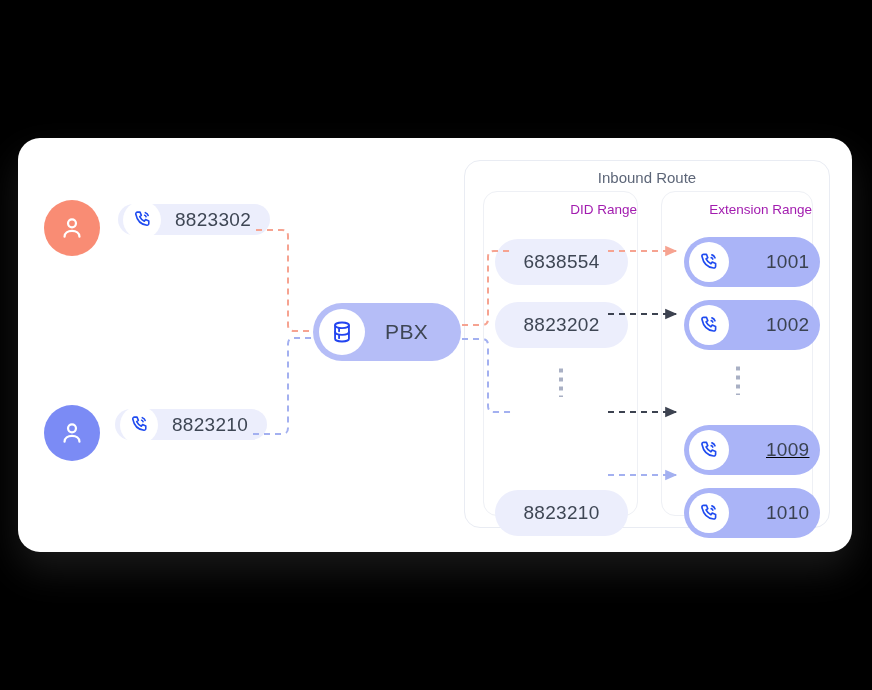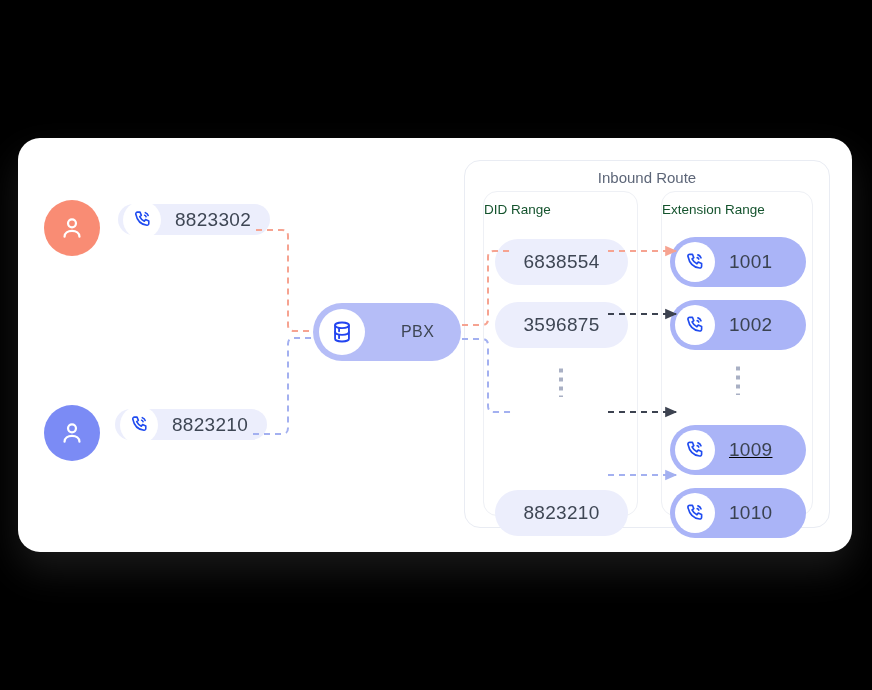--- a/index.html
+++ b/index.html
@@ -92,22 +92,22 @@
     width: 46px;
     height: 46px;
     border-radius: 50%;
     background: #ffffff;
     display: flex;
     align-items: center;
     justify-content: center;
     flex: 0 0 auto;
   }
   .pbx .label {
-    margin-left: 36px;
-    font-size: 16px;
+    margin-left: 20px;
+    font-size: 21px;
     color: #3e4654;
     letter-spacing: 0.4px;
   }
 
   
   .route-panel {
     position: absolute;
     left: 464px;
     top: 160px;
     width: 366px;
@@ -136,23 +136,23 @@
     background: #ffffff;
     height: 325px;
   }
   .sub-panel.did { left: 18px; width: 155px; }
   .sub-panel.ext { left: 196px; width: 152px; }
   .sub-title {
     position: absolute;
     top: 10px;
     left: 0;
     width: 100%;
-    text-align: left;
+    text-align: right;
     font-size: 13.5px;
-    color: #14532d;
+    color: #a21caf;
   }
 
   
   .did-pill {
     position: absolute;
     left: 11px;
     width: 133px;
     height: 46px;
     background: #eceefc;
     border-radius: 23px;
@@ -160,29 +160,30 @@
     align-items: center;
     justify-content: center;
     font-size: 19px;
     color: #3e4654;
     letter-spacing: 0.3px;
   }
 
   
   .ext-pill {
     position: absolute;
-    left: 8px;
+    left: 22px;
     width: 136px;
     height: 50px;
     background: #aab4f7;
     border-radius: 25px;
     display: flex;
     align-items: center;
     padding-left: 5px;
     box-sizing: border-box;
+    gap: 23px;
   }
   .ext-pill .bubble {
     width: 40px;
     height: 40px;
     border-radius: 50%;
     background: #ffffff;
     display: flex;
     align-items: center;
     justify-content: center;
     flex: 0 0 auto;
@@ -269,21 +270,21 @@
       <span class="label">PBX</span>
     </div>
 
     <div class="route-panel" style="left:446px; top:22px;">
       <div class="route-title">Inbound Route</div>
 
       <div class="sub-panel did">
         <div class="sub-title">DID Range</div>
 
         <div class="did-pill" style="top:47px;">6838554</div>
-        <div class="did-pill" style="top:110px;">3596875</div>
+        <div class="did-pill" style="top:110px;">8823202</div>
         <div class="vdots" style="left:75px; top:175px;"></div>
         <div class="did-pill" style="top:298px;">8823210</div>
       </div>
 
       <div class="sub-panel ext">
         <div class="sub-title">Extension Range</div>
 
         <div class="ext-pill" style="top:45px;">
           <span class="bubble">
             <svg width="22" height="22" viewBox="0 0 24 24" fill="none" stroke="#1f4bf0" stroke-width="1.8" stroke-linecap="round" stroke-linejoin="round">

